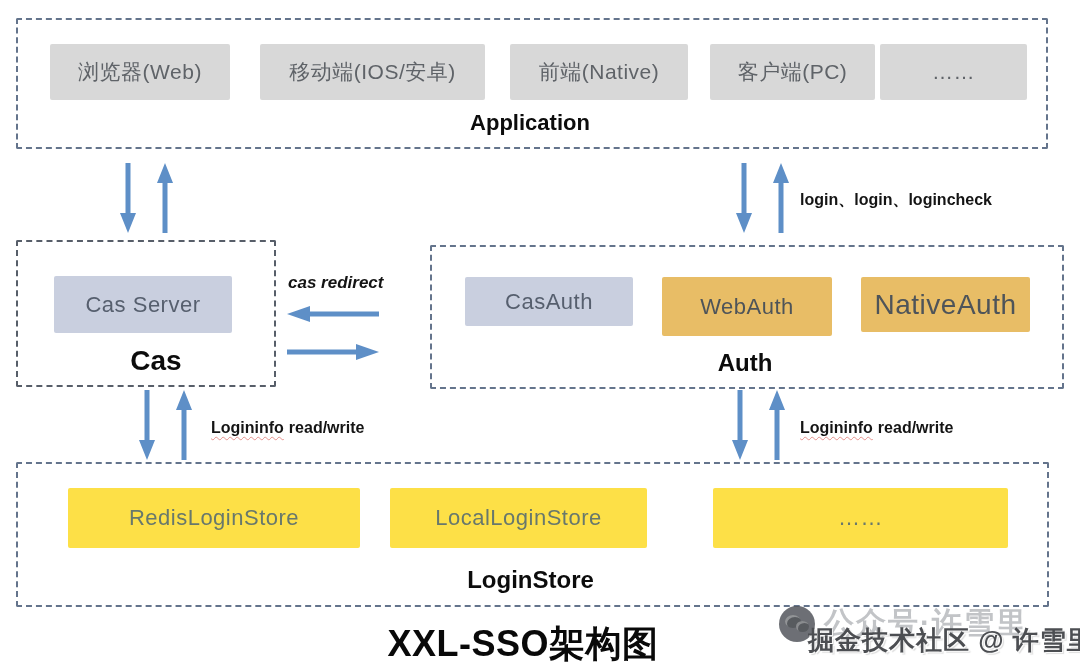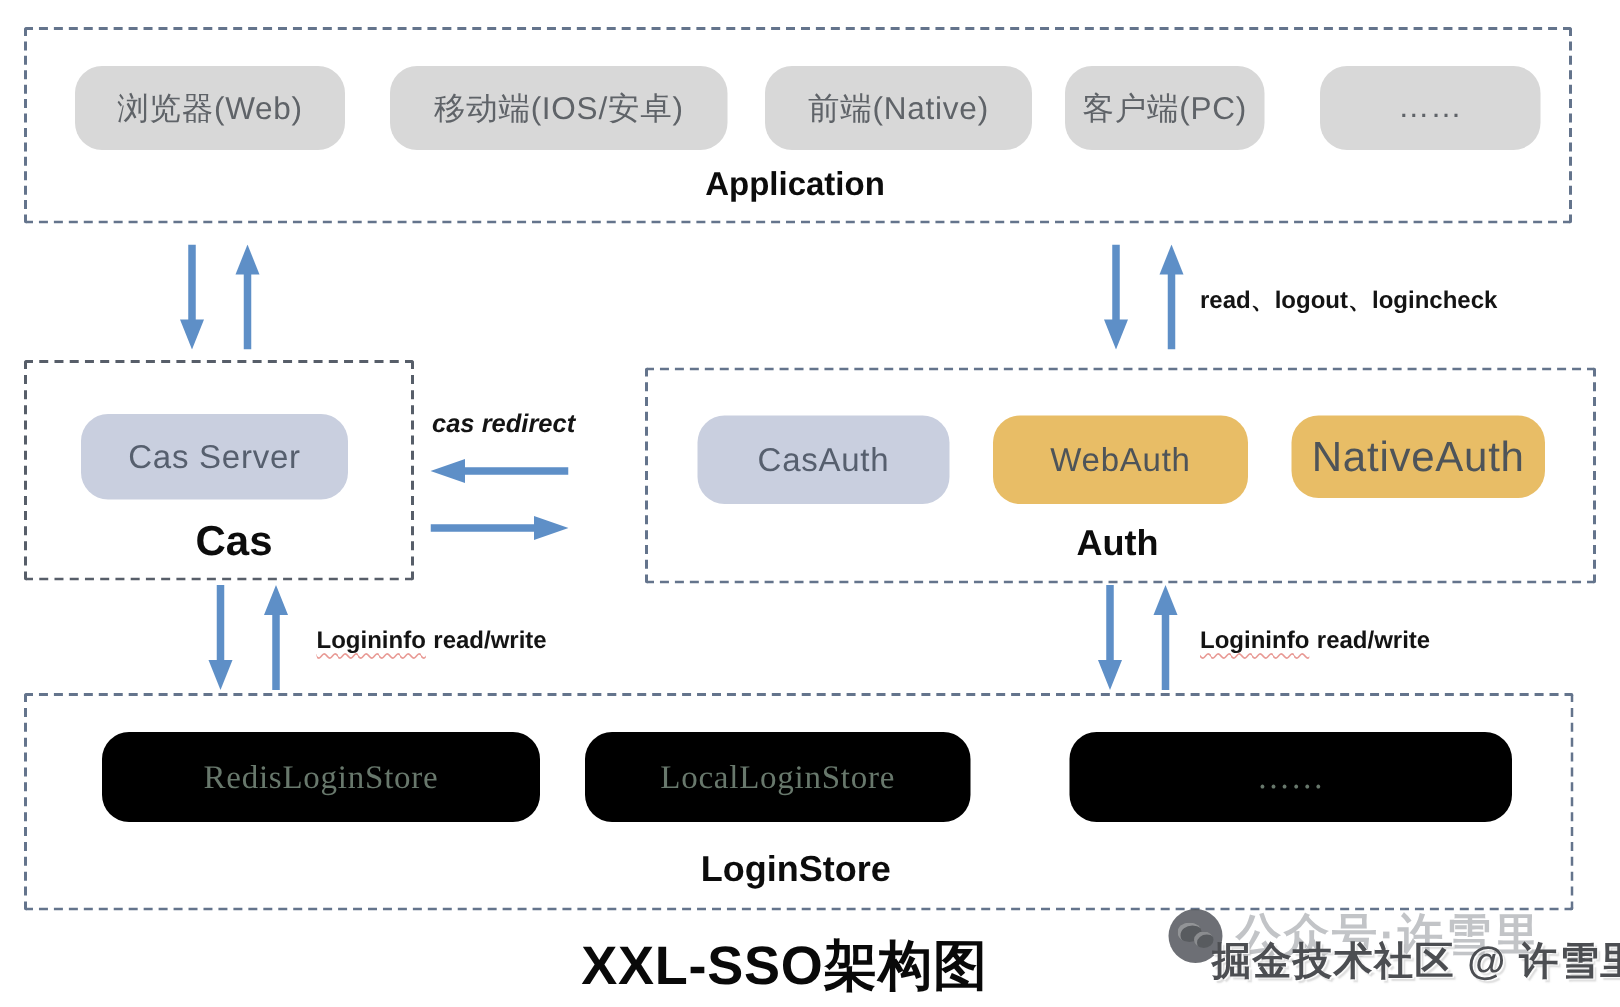--- a/index.html
+++ b/index.html
@@ -5,25 +5,25 @@
   html,body{margin:0;padding:0;background:#ffffff;}
   body{font-family:"Liberation Sans","DejaVu Sans",sans-serif;}
   .canvas{position:relative;width:1080px;height:671px;background:#ffffff;overflow:hidden;}
 
   
   .group{position:absolute;border:2px dashed #64748c;border-radius:2px;background:transparent;}
   .group.cas-g{border-color:#575e69;}
 
   
   .node{position:absolute;display:flex;align-items:center;justify-content:center;
-        border-radius:18px;font-size:21px;letter-spacing:.5px;}
+        border-radius:2px;font-size:21px;letter-spacing:.5px;}
   .node.gray {background:#d8d8d8;color:#5f6368;}
   .node.blue {background:#c9cfdf;color:#565f6e;}
   .node.gold {background:#e8bd66;color:#4e5459;}
-  .node.green{background:#000000;color:#68786c;font-family:Liberation Serif, serif;}
+  .node.green{background:#fde047;color:#68786c;}
 
   
   .sec-label{position:absolute;text-align:center;color:#0c0c0c;}
   .sec-label.app  {font-size:22px;font-weight:600;}
   .sec-label.cas  {font-size:28px;font-weight:700;}
   .sec-label.auth {font-size:24px;font-weight:700;}
   .sec-label.store{font-size:24px;font-weight:700;}
 
   
   .edge-label{position:absolute;color:#141414;font-size:16px;font-weight:600;white-space:nowrap;}
@@ -51,59 +51,59 @@
 </style>
 </head>
 <body>
 
 <div class="canvas">
 
   <div class="group" style="left:16px;top:18px;width:1028px;height:127px;"></div>
   <div class="node gray" style="left:50px;top:44px;width:180px;height:56px;">浏览器(Web)</div>
   <div class="node gray" style="left:260px;top:44px;width:225px;height:56px;">移动端(IOS/安卓)</div>
   <div class="node gray" style="left:510px;top:44px;width:178px;height:56px;">前端(Native)</div>
-  <div class="node gray" style="left:710px;top:44px;width:133px;height:56px;">客户端(PC)</div>
+  <div class="node gray" style="left:710px;top:44px;width:165px;height:56px;">客户端(PC)</div>
   <div class="node gray" style="left:880px;top:44px;width:147px;height:56px;">……</div>
   <div class="sec-label app" style="left:16px;top:110px;width:1028px;">Application</div>
 
   <svg class="arrow" style="left:118px;top:163px;" width="20" height="70" viewBox="0 0 20 70">
     <rect x="7.5" y="0" width="5" height="52" fill="#5e8fc7"></rect>
       <polygon points="2,50 18,50 10,70" fill="#5e8fc7"></polygon>
   </svg>
   <svg class="arrow" style="left:155px;top:163px;" width="20" height="70" viewBox="0 0 20 70">
     <polygon points="2,20 18,20 10,0" fill="#5e8fc7"></polygon>
       <rect x="7.5" y="18" width="5" height="52" fill="#5e8fc7"></rect>
   </svg>
 
   <svg class="arrow" style="left:734px;top:163px;" width="20" height="70" viewBox="0 0 20 70">
     <rect x="7.5" y="0" width="5" height="52" fill="#5e8fc7"></rect>
       <polygon points="2,50 18,50 10,70" fill="#5e8fc7"></polygon>
   </svg>
   <svg class="arrow" style="left:771px;top:163px;" width="20" height="70" viewBox="0 0 20 70">
     <polygon points="2,20 18,20 10,0" fill="#5e8fc7"></polygon>
       <rect x="7.5" y="18" width="5" height="52" fill="#5e8fc7"></rect>
   </svg>
-  <div class="edge-label" style="left:800px;top:190px;">read、logout、logincheck</div>
+  <div class="edge-label" style="left:800px;top:190px;">login、login、logincheck</div>
 
   <div class="group cas-g" style="left:16px;top:240px;width:256px;height:143px;"></div>
   <div class="node blue" style="left:54px;top:276px;width:178px;height:57px;font-size:22px;">Cas Server</div>
   <div class="sec-label cas" style="left:28px;top:345px;width:256px;">Cas</div>
 
   <div class="edge-label" style="left:288px;top:273px;width:92px;text-align:center;font-size:17px;font-style:italic;">cas redirect</div>
   <svg class="arrow" style="left:287px;top:304px;" width="92" height="20" viewBox="0 0 92 20">
     <polygon points="23,2 23,18 0,10" fill="#5e8fc7"></polygon>
       <rect x="21" y="7.5" width="71" height="5" fill="#5e8fc7"></rect>
   </svg>
   <svg class="arrow" style="left:287px;top:342px;" width="92" height="20" viewBox="0 0 92 20">
     <rect x="0" y="7.5" width="71" height="5" fill="#5e8fc7"></rect>
       <polygon points="69,2 69,18 92,10" fill="#5e8fc7"></polygon>
   </svg>
 
   <div class="group" style="left:430px;top:245px;width:630px;height:140px;"></div>
-  <div class="node blue" style="left:465px;top:277px;width:168px;height:59px;font-size:22px;">CasAuth</div>
+  <div class="node blue" style="left:465px;top:277px;width:168px;height:49px;font-size:22px;">CasAuth</div>
   <div class="node gold" style="left:662px;top:277px;width:170px;height:59px;font-size:22px;">WebAuth</div>
   <div class="node gold" style="left:861px;top:277px;width:169px;height:55px;font-size:28px;">NativeAuth</div>
   <div class="sec-label auth" style="left:430px;top:349px;width:630px;">Auth</div>
 
   <svg class="arrow" style="left:137px;top:390px;" width="20" height="70" viewBox="0 0 20 70">
     <rect x="7.5" y="0" width="5" height="52" fill="#5e8fc7"></rect>
       <polygon points="2,50 18,50 10,70" fill="#5e8fc7"></polygon>
   </svg>
   <svg class="arrow" style="left:174px;top:390px;" width="20" height="70" viewBox="0 0 20 70">
     <polygon points="2,20 18,20 10,0" fill="#5e8fc7"></polygon>

